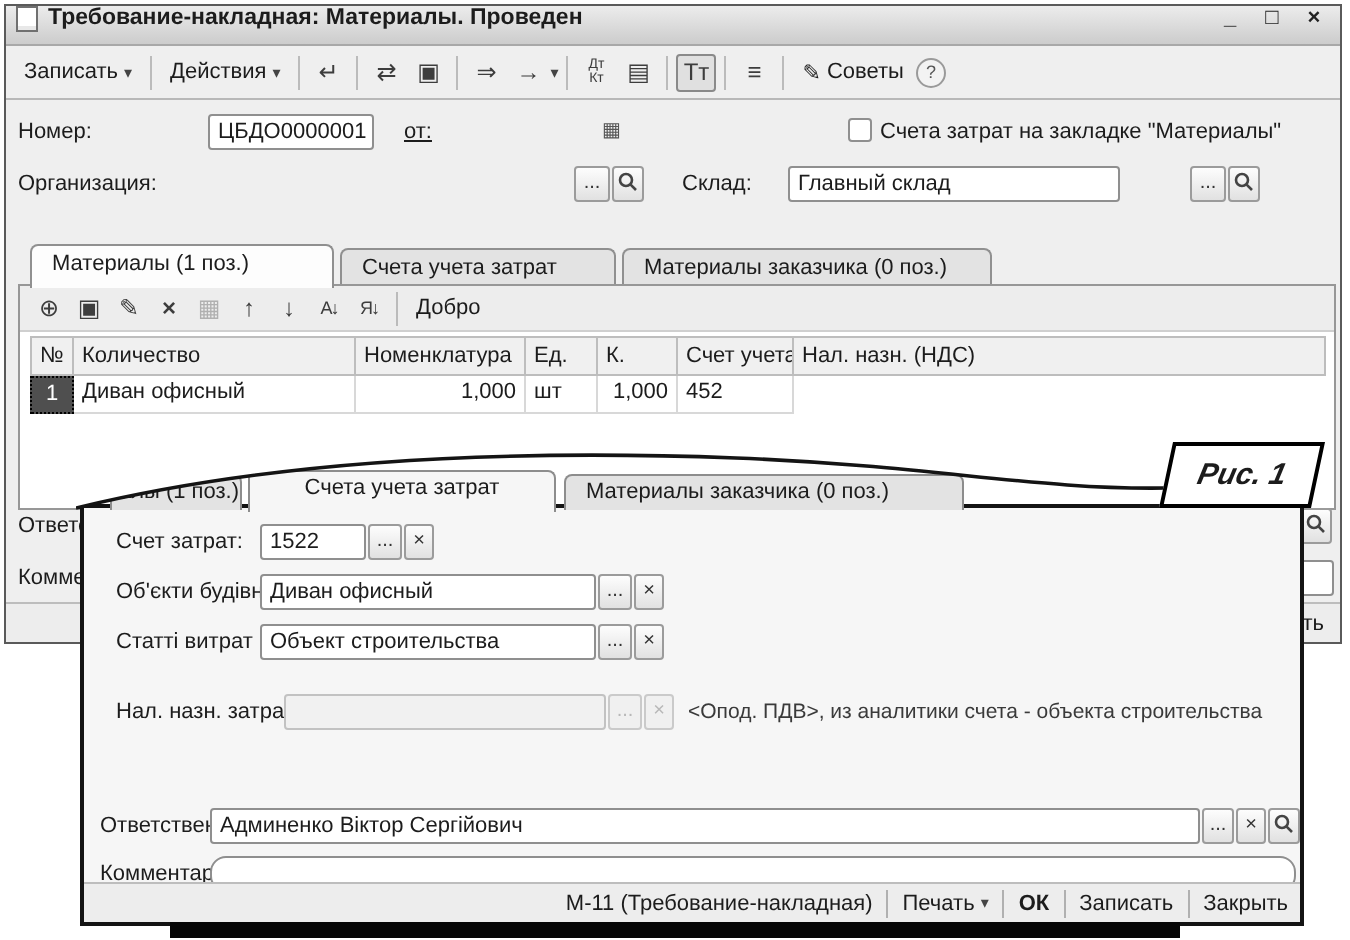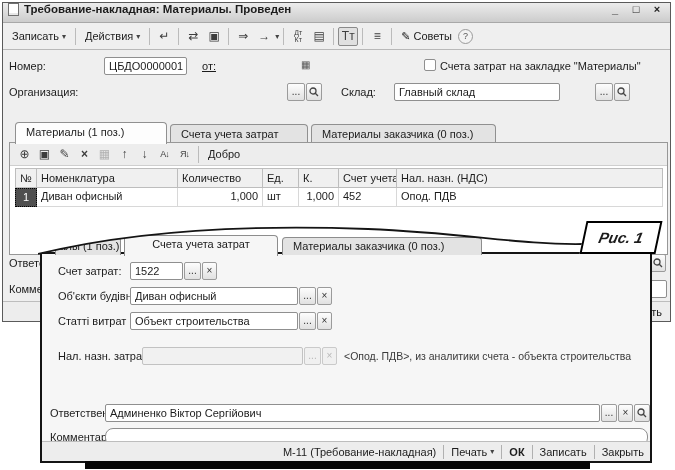--- a/index.html
+++ b/index.html
@@ -135,33 +135,32 @@
       <span class="ibtn" style="color:#b0b0b0;">▦</span>
       <span class="ibtn">↑</span>
       <span class="ibtn">↓</span>
       <span class="ibtn sorticon">А↓</span>
       <span class="ibtn sorticon">Я↓</span>
       <span class="tsep"></span>
       <span class="tbtn">Добро</span>
     </div>
     <div class="grid">
       <span class="hc">№</span>
+      <span class="hc">Количество</span>
       <span class="hc">Номенклатура</span>
-      <span class="hc">Количество</span>
       <span class="hc">Ед.</span>
       <span class="hc">К.</span>
       <span class="hc">Счет учета</span>
       <span class="hc">Нал. назн. (НДС)</span>
       <span class="dc num">1</span>
       <span class="dc">Диван офисный</span>
       <span class="dc r">1,000</span>
       <span class="dc">шт</span>
       <span class="dc r">1,000</span>
       <span class="dc">452</span>
-      <span class="dc">Опод. ПДВ</span>
     </div>
   </div>
 
   <span class="lbl" style="left:6px;top:254px;">Ответственный:</span>
   <div class="input" style="left:98px;top:251px;width:514px;"></div>
   <span class="sbtn" style="left:613px;top:251px;width:16px;">...</span>
   <span class="sbtn" style="left:630px;top:251px;width:15px;">×</span>
   <span class="sbtn" style="left:646px;top:251px;width:17px;"><svg width="10" height="10" viewBox="0 0 10 10">
         <circle cx="4" cy="4" r="3" fill="none" stroke="#444" stroke-width="1.3"></circle>
         <line x1="6.3" y1="6.3" x2="9" y2="9" stroke="#444" stroke-width="1.3"></line>

